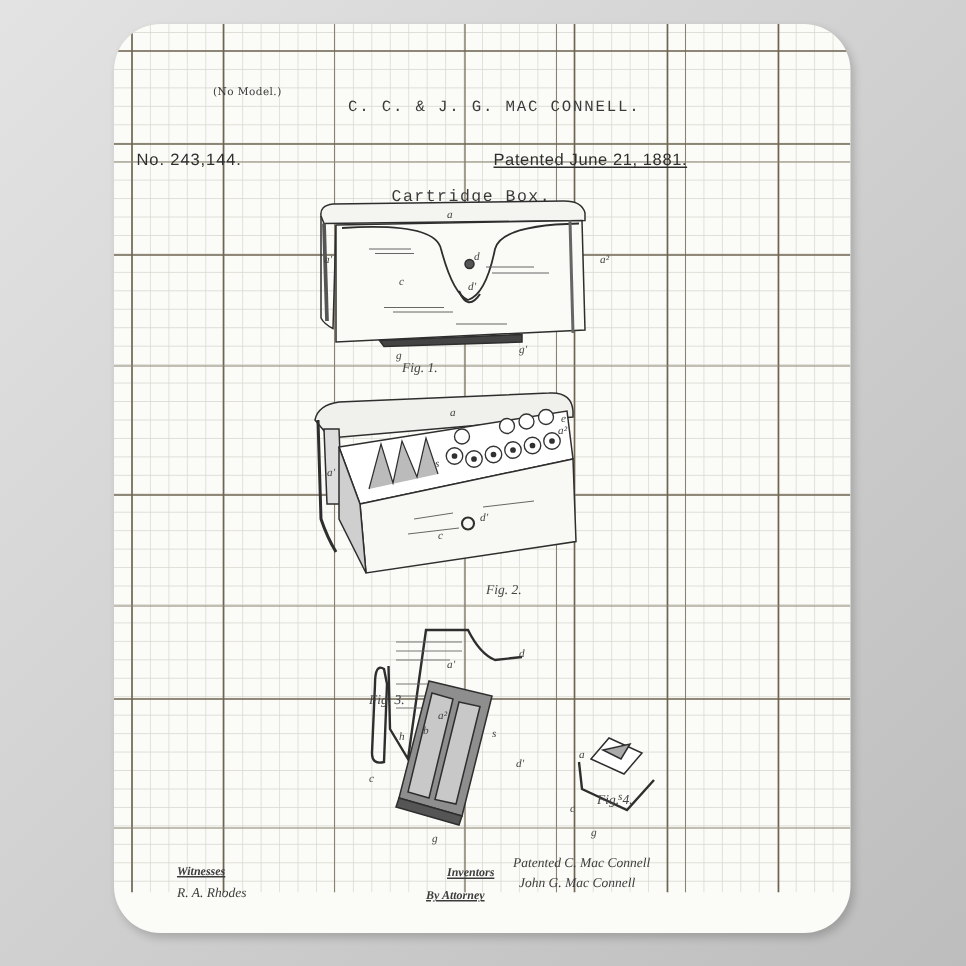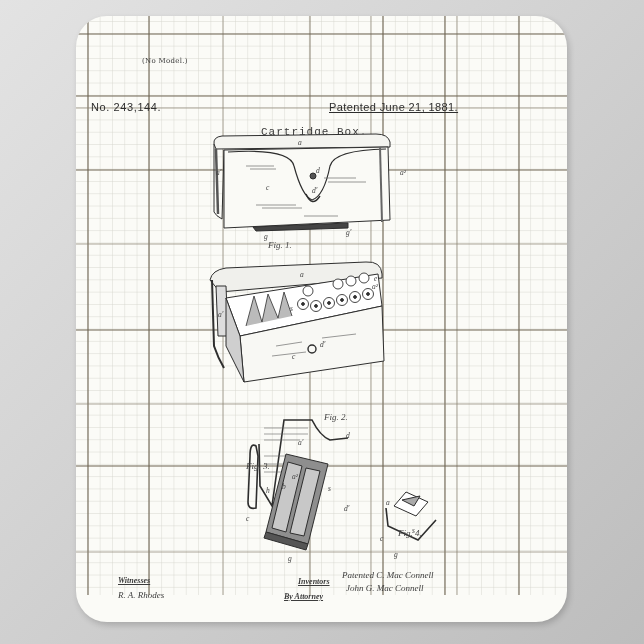--- a/index.html
+++ b/index.html
@@ -66,20 +66,21 @@
     </g>
     <g stroke="#8a8170" stroke-width="0.7">
       <line x1="0" y1="92" x2="491" y2="92"></line>
       <line x1="0" y1="228" x2="491" y2="228"></line>
       <line x1="0" y1="388" x2="491" y2="388"></line>
       <line x1="0" y1="536" x2="491" y2="536"></line>
     </g>
   </svg>
 
   <div class="txt no-model">(No Model.)</div>
+  <div class="txt names">C. C. &amp; J. G. MAC CONNELL.</div>
   <div class="txt subtitle">Cartridge Box.</div>
   <div class="txt patno">No. 243,144.</div>
   <div class="txt patdate">Patented June 21, 1881.</div>
 
   <svg class="art" width="491" height="579" viewBox="0 0 491 579">
 
     <g stroke="#2e2e2e" fill="none" stroke-width="1">
       <path d="M138 128 Q137 121 146 120 L300 118 Q312 118 314 126 L314 131 L140 133 Z" fill="#f4f4f0"></path>
       <path d="M138 128 L138 196 Q140 200 146 203 L148 134"></path>
       <path d="M140 133 L142 198" stroke-width="2.5" stroke="#555"></path>
@@ -156,21 +157,21 @@
     </g>
 
     <g stroke="#2e2e2e" fill="none" stroke-width="1">
       <path d="M310 492 L312 510 L342 524 L360 504" stroke-width="1.6"></path>
       <path d="M318 490 L340 500 L352 486 L330 476 Z" fill="#fff"></path>
       <path d="M326 484 L338 490 L344 480 Z" fill="#aaa"></path>
     </g>
   </svg>
 
   <div class="fig-label" style="left:192px;top:224px;">Fig. 1.</div>
-  <div class="fig-label" style="left:248px;top:372px;margin-top:24px;">Fig. 2.</div>
+  <div class="fig-label" style="left:248px;top:372px;">Fig. 2.</div>
   <div class="fig-label" style="left:170px;top:445px;">Fig. 3.</div>
   <div class="fig-label" style="left:322px;top:512px;">Fig. 4.</div>
 
   <div class="letter" style="left:222px;top:122px;">a</div>
   <div class="letter" style="left:140px;top:152px;">a'</div>
   <div class="letter" style="left:324px;top:152px;">a²</div>
   <div class="letter" style="left:190px;top:167px;">c</div>
   <div class="letter" style="left:240px;top:150px;">d</div>
   <div class="letter" style="left:236px;top:170px;">d'</div>
   <div class="letter" style="left:188px;top:216px;">g</div>

